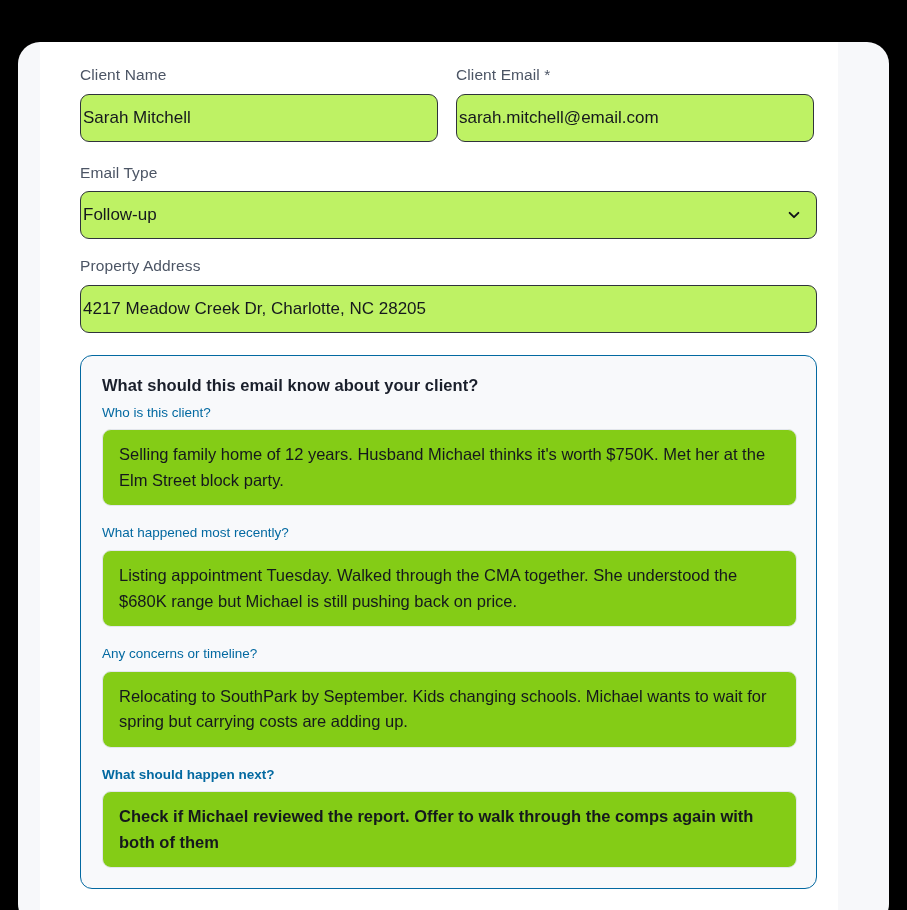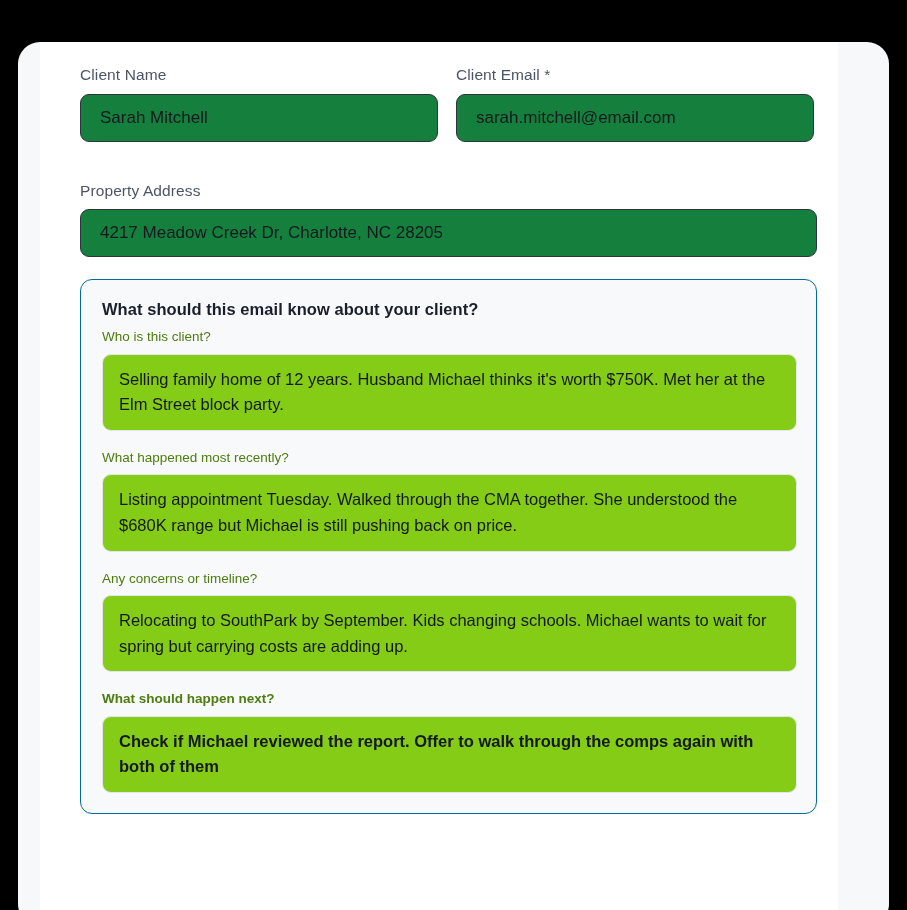--- a/index.html
+++ b/index.html
@@ -61,25 +61,25 @@
     line-height: 1.2;
     margin-bottom: 9px;
     letter-spacing: 0.1px;
   }
 
   .text-input,
   .select-input {
     height: 48px;
     border: 1.6px solid #2f333b;
     border-radius: 9px;
-    background: #15803d;
+    background: #bef264;
     font-family: "Liberation Sans", sans-serif;
     font-size: 17px;
     color: #15181d;
-    padding: 0 19px;
+    padding: 0 2px;
     width: 100%;
     outline: none;
     display: flex;
     align-items: center;
   }
 
   .select-wrap { position: relative; width: 100%; }
   .select-input { padding-right: 40px; }
   .chev {
     position: absolute;
@@ -115,21 +115,21 @@
     font-size: 13.5px;
     color: #a3a9b5;
     margin: 0 0 20px 0;
     line-height: 1.3;
   }
 
   .prompt-block { margin-bottom: 18px; }
   .prompt-block:last-child { margin-bottom: 0; font-weight: bold; }
   .prompt-label {
     font-size: 13.5px;
-    color: #4d7c0f;
+    color: #0369a1;
     margin-bottom: 8px;
     line-height: 1.3;
   }
   .prompt-area {
     width: 695px;
     min-height: 72px;
     border: 1px solid #e3e6ec;
     border-radius: 9px;
     background: #84cc16;
     font-family: "Liberation Sans", sans-serif;
@@ -158,20 +158,29 @@
         </div>
 
         <div class="field half">
           <div class="field-label">Client Email *</div>
           <div class="text-input" placeholder="Client Email">sarah.mitchell@email.com</div>
         </div>
       </div>
 
       <div class="spacer-sm"></div>
 
+      <div class="field full">
+        <div class="field-label">Email Type</div>
+        <div class="select-wrap">
+          <div class="select-input">Follow-up</div>
+          <svg class="chev" viewBox="0 0 16 16">
+            <path d="M3 5.5 L8 10.5 L13 5.5" fill="none" stroke="#111418" stroke-width="2.2" stroke-linecap="round" stroke-linejoin="round"></path>
+          </svg>
+        </div>
+      </div>
 
       <div class="spacer-md"></div>
 
       <div class="field full">
         <div class="field-label">Property Address</div>
         <div class="text-input" placeholder="Property Address">4217 Meadow Creek Dr, Charlotte, NC 28205</div>
       </div>
 
       <div class="notes-panel">
         <div class="notes-title">What should this email know about your client?</div>

